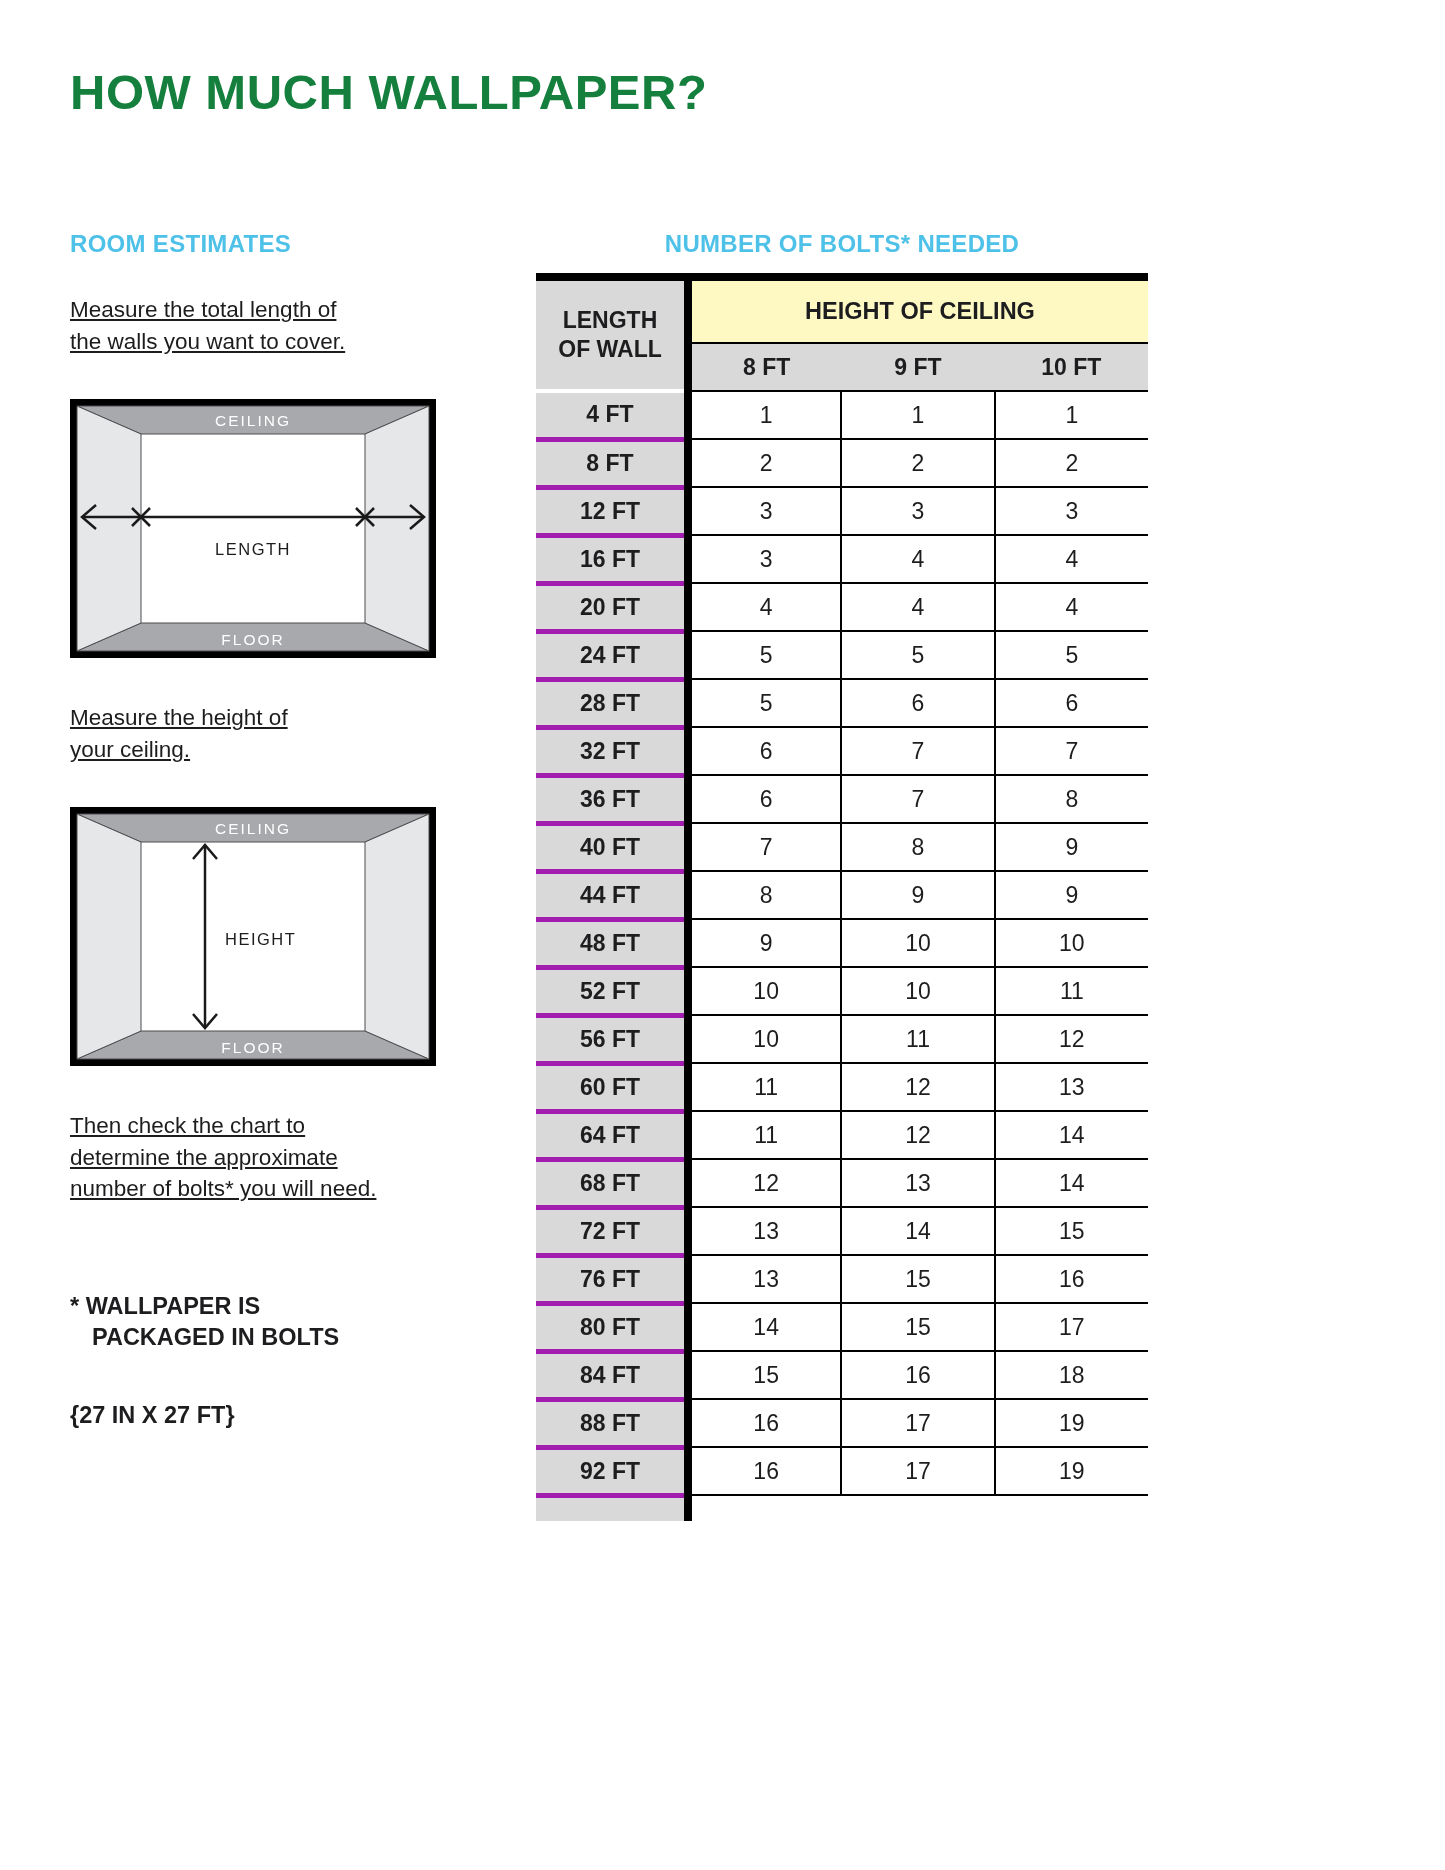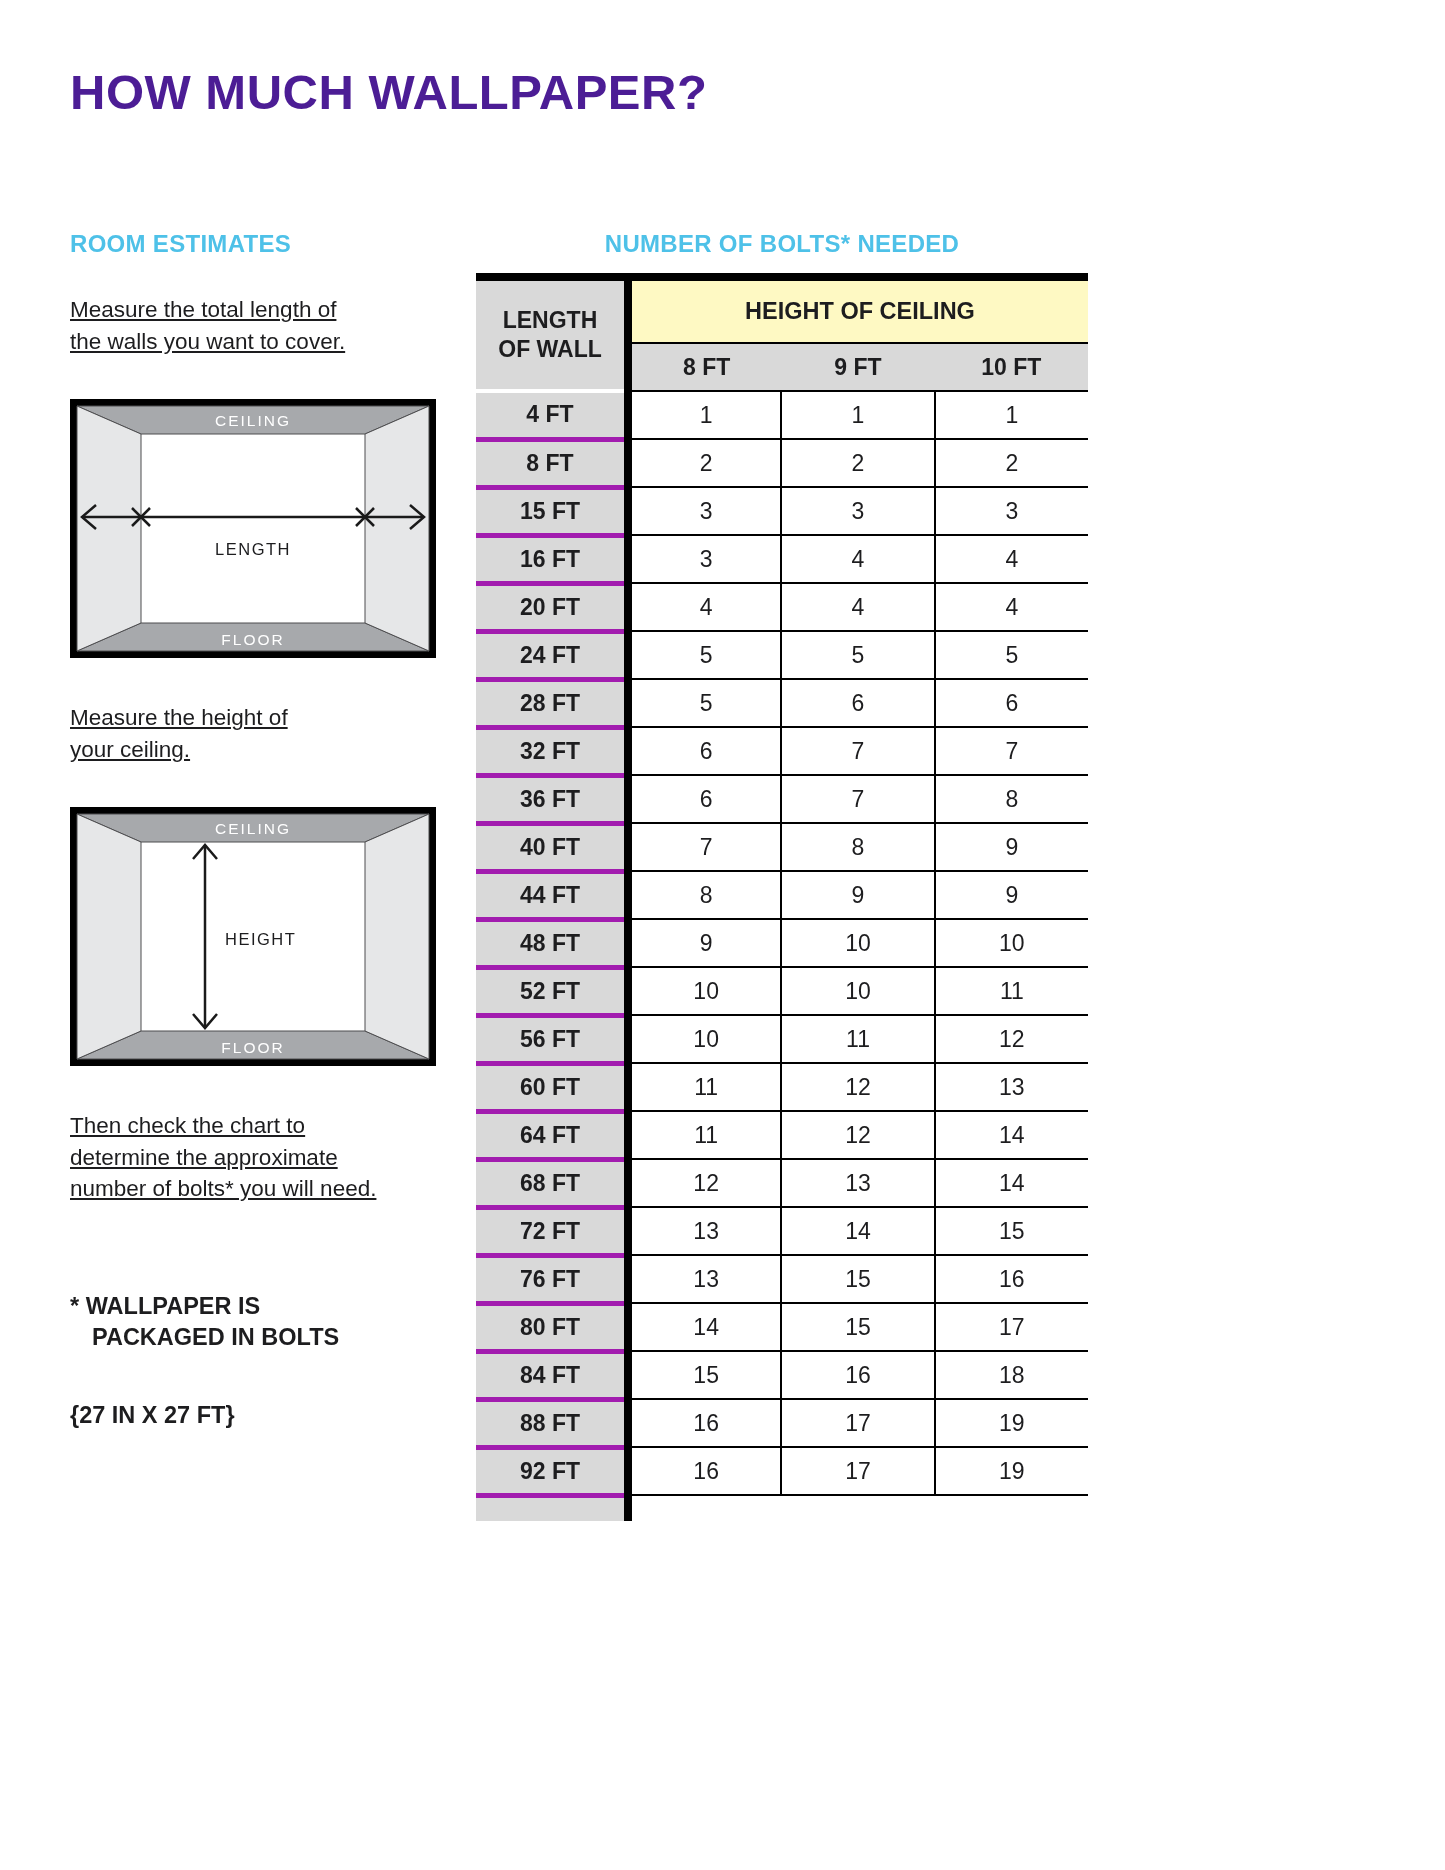--- a/index.html
+++ b/index.html
@@ -6,28 +6,28 @@
   html,body { background:#ffffff; }
   body {
     width:1445px; height:1870px;
     font-family:"Liberation Sans", sans-serif;
     color:#1d1d1f;
     position:relative;
   }
   .page { padding:64px 70px 0 70px; }
 
   .title {
-    color:#4c1d95;
+    color:#15803d;
     font-size:49px;
     font-weight:bold;
     letter-spacing:0.5px;
     margin-bottom:110px;
   }
 
-  .columns { display:flex; gap:38px; align-items:flex-start; }
+  .columns { display:flex; gap:98px; align-items:flex-start; }
   .left-col { width:368px; flex:none; }
   .right-col { width:612px; flex:none; }
 
   .section-heading {
     color:#4ec1e8;
     font-size:24px;
     font-weight:bold;
     letter-spacing:0.3px;
   }
   .left-col .section-heading { margin-bottom:36px; }
@@ -197,21 +197,21 @@
               <td>1</td>
               <td>1</td>
             </tr>
             <tr>
               <th class="row-label">8 FT</th>
               <td>2</td>
               <td>2</td>
               <td>2</td>
             </tr>
             <tr>
-              <th class="row-label">15 FT</th>
+              <th class="row-label">12 FT</th>
               <td>3</td>
               <td>3</td>
               <td>3</td>
             </tr>
             <tr>
               <th class="row-label">16 FT</th>
               <td>3</td>
               <td>4</td>
               <td>4</td>
             </tr>

